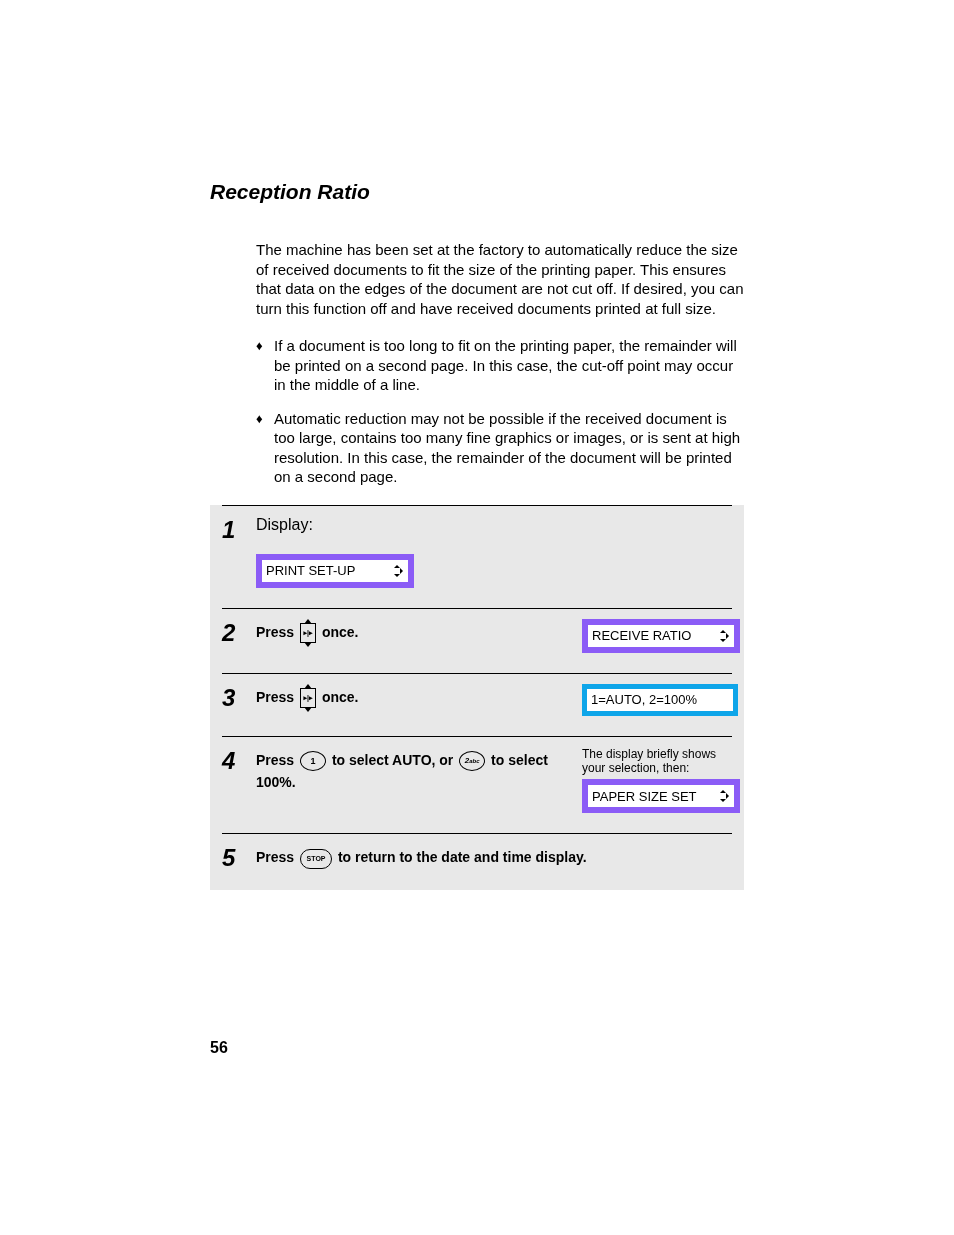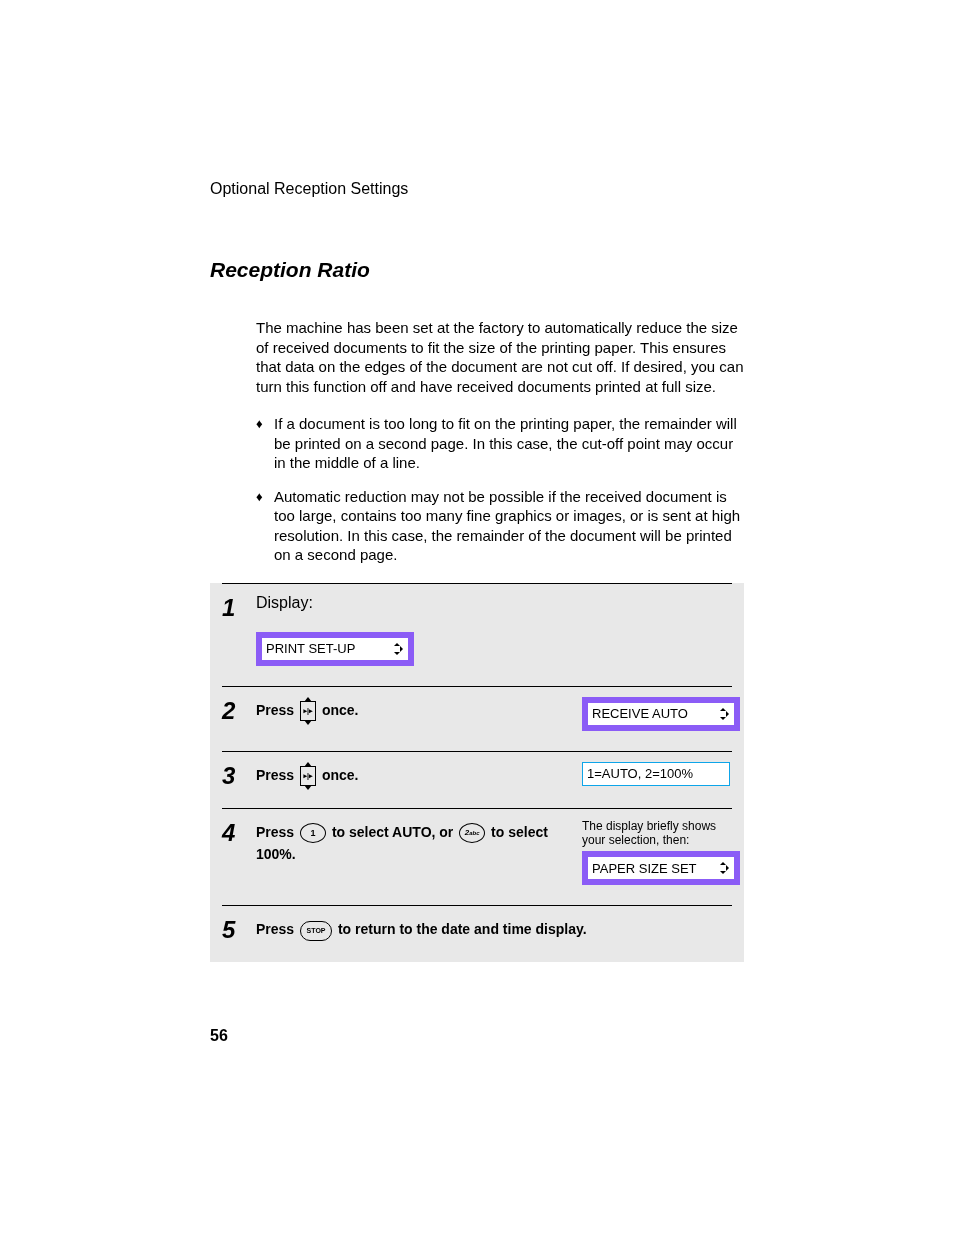--- a/index.html
+++ b/index.html
@@ -97,32 +97,32 @@
     background: #fff;
     font-size: 13px;
     padding: 2px 4px;
     display: flex;
     justify-content: space-between;
     align-items: center;
     height: 18px;
     width: 138px;
   }
   .lcd-noarrow {
-    border: 1px solid #0ea5e9;
+    border: 5px solid #0ea5e9;
     background: #fff;
     font-size: 13px;
     padding: 2px 4px;
     height: 18px;
     width: 138px;
     display: flex;
     align-items: center;
   }
   .page-num {
     position: absolute;
-    bottom: 190px;
+    bottom: 178px;
     left: 210px;
     font-weight: bold;
     font-size: 16px;
   }
   
   .key-oval {
     display: inline-block;
     border: 1px solid #000;
     border-radius: 50%;
     height: 18px;
@@ -161,21 +161,20 @@
     display:inline-block; width:26px; height:16px; position:relative; vertical-align:middle;
     margin: 0 2px;
   }
   .key-tri svg { width:26px; height:16px; }
   svg.arrow-glyph { width:14px; height:14px; }
 </style>
 </head>
 <body>
 
 <div class="page">
-  <div class="section-header">Optional Reception Settings</div>
   <div class="title">Reception Ratio</div>
   <div class="intro">The machine has been set at the factory to automatically reduce the size of received documents to fit the size of the printing paper. This ensures that data on the edges of the document are not cut off. If desired, you can turn this function off and have received documents printed at full size.</div>
   <div class="bullets">
     <div class="bullet">
       <div class="diamond">♦</div>
       <div class="btxt">If a document is too long to fit on the printing paper, the remainder will be printed on a second page. In this case, the cut-off point may occur in the middle of a line.</div>
     </div>
     <div class="bullet">
       <div class="diamond">♦</div>
       <div class="btxt">Automatic reduction may not be possible if the received document is too large, contains too many fine graphics or images, or is sent at high resolution. In this case, the remainder of the document will be printed on a second page.</div>
@@ -201,21 +200,21 @@
 
     <div class="step">
       <div class="step-num">2</div>
       <div class="step-instr">
         <span>Press </span>
         <span class="key-dir"><span style="font-size:7px;">▸|▸</span></span>
         <span> once.</span>
       </div>
       <div class="step-disp">
         <div class="lcd">
-          <span>RECEIVE AUTO</span>
+          <span>RECEIVE RATIO</span>
           <svg class="arrow-glyph" viewBox="0 0 14 14">
               <polygon points="4,4 7,1 10,4"></polygon>
               <polygon points="4,10 7,13 10,10"></polygon>
               <polygon points="10,4 13,7 10,10"></polygon>
             </svg>
         </div>
       </div>
     </div>
 
     <div class="step">

